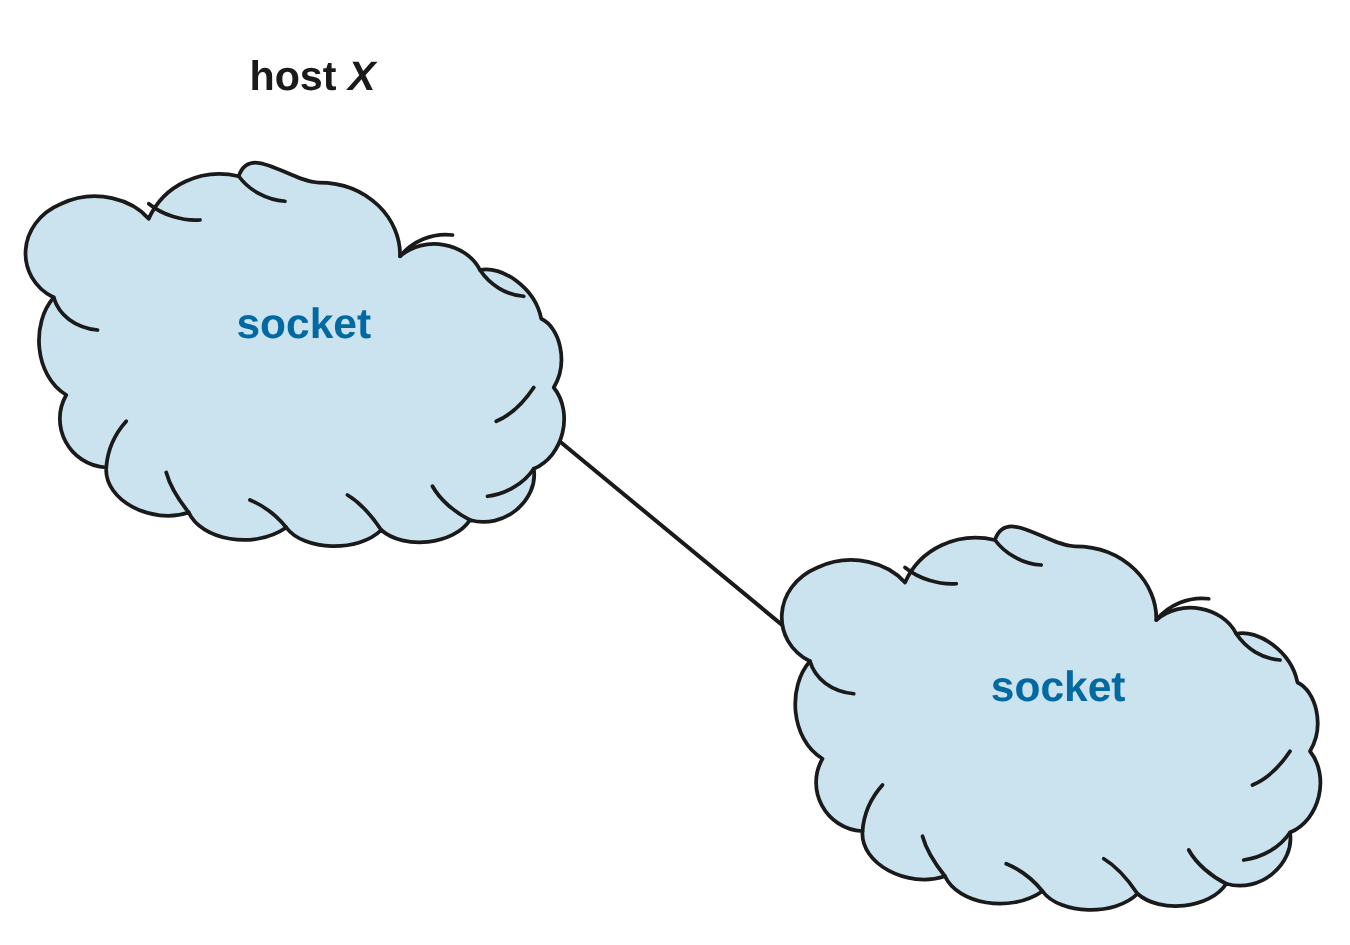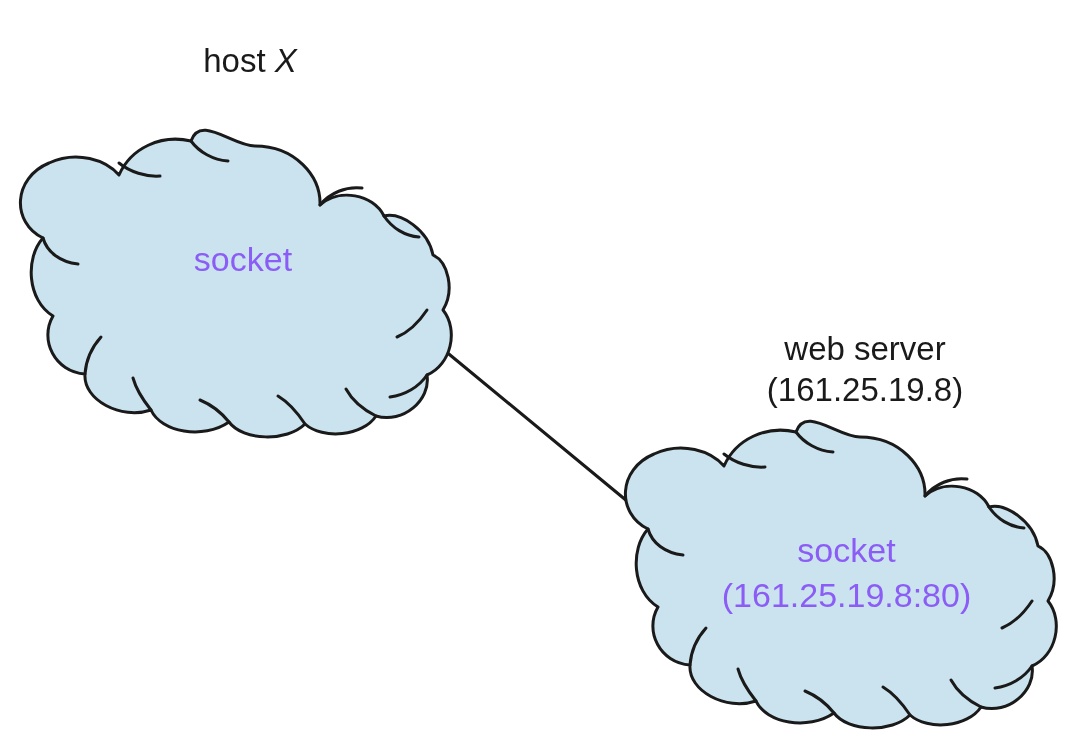--- a/index.html
+++ b/index.html
@@ -9,20 +9,21 @@
   }
   body {
     font-family: "Liberation Sans", sans-serif;
   }
   #canvas {
     position: relative;
     width: 1080px;
     height: 756px;
     background: #ffffff;
     overflow: hidden;
+    font-weight: bold;
   }
   #diagram-svg {
     position: absolute;
     left: 0;
     top: 0;
     width: 1080px;
     height: 756px;
   }
   .label-block {
     position: absolute;
@@ -36,21 +37,21 @@
   }
   .label-line {
     display: block;
   }
   .italic-var {
     font-style: italic;
   }
   .cloud-text {
     position: absolute;
     text-align: center;
-    color: #8b5cf6;
+    color: #0369a1;
     font-family: "Liberation Sans", sans-serif;
     font-size: 34px;
     line-height: 45px;
     white-space: nowrap;
   }
   
   #host-x-caption {
     left: 90px;
     top: 40px;
     width: 320px;
@@ -150,27 +151,22 @@
         <path d="M 248 410 C 240 400, 233 389, 230 378"></path>
         <path d="M 182 374 C 183 360, 189 347, 198 337"></path>
       </g>
     </g>
   </svg>
 
   <div class="label-block" id="host-x-caption">
     <span class="label-line"><span>host </span><span class="italic-var">X</span></span>
   </div>
 
-  <div class="label-block" id="web-server-caption">
-    <span class="label-line">web server</span>
-    <span class="label-line">(161.25.19.8)</span>
-  </div>
 
   <div class="cloud-text" id="client-socket-text">
     <span class="label-line">socket</span>
   </div>
 
   <div class="cloud-text" id="server-socket-text">
     <span class="label-line">socket</span>
-    <span class="label-line">(161.25.19.8:80)</span>
   </div>
 
 </div>
 
 </body></html>

